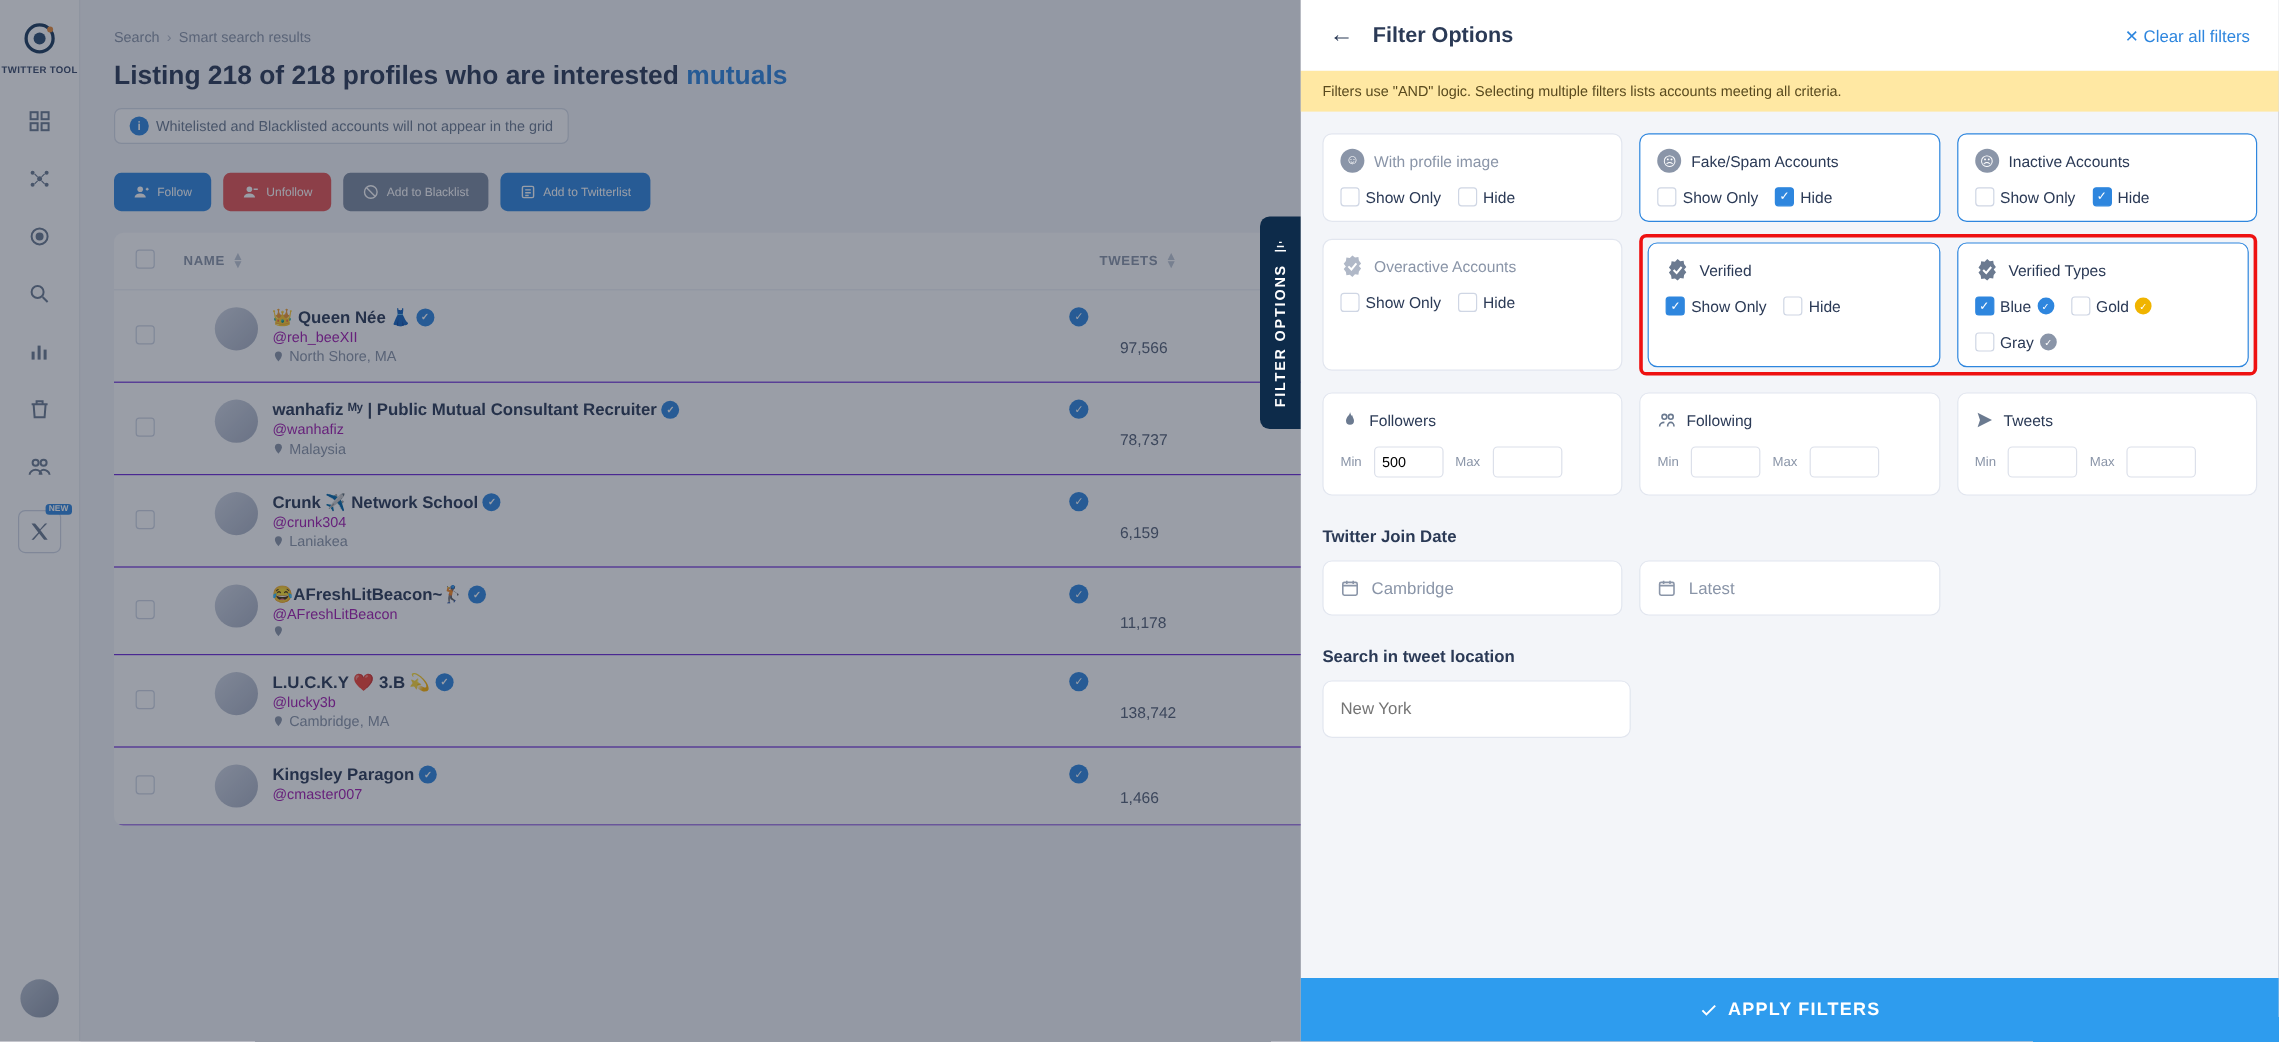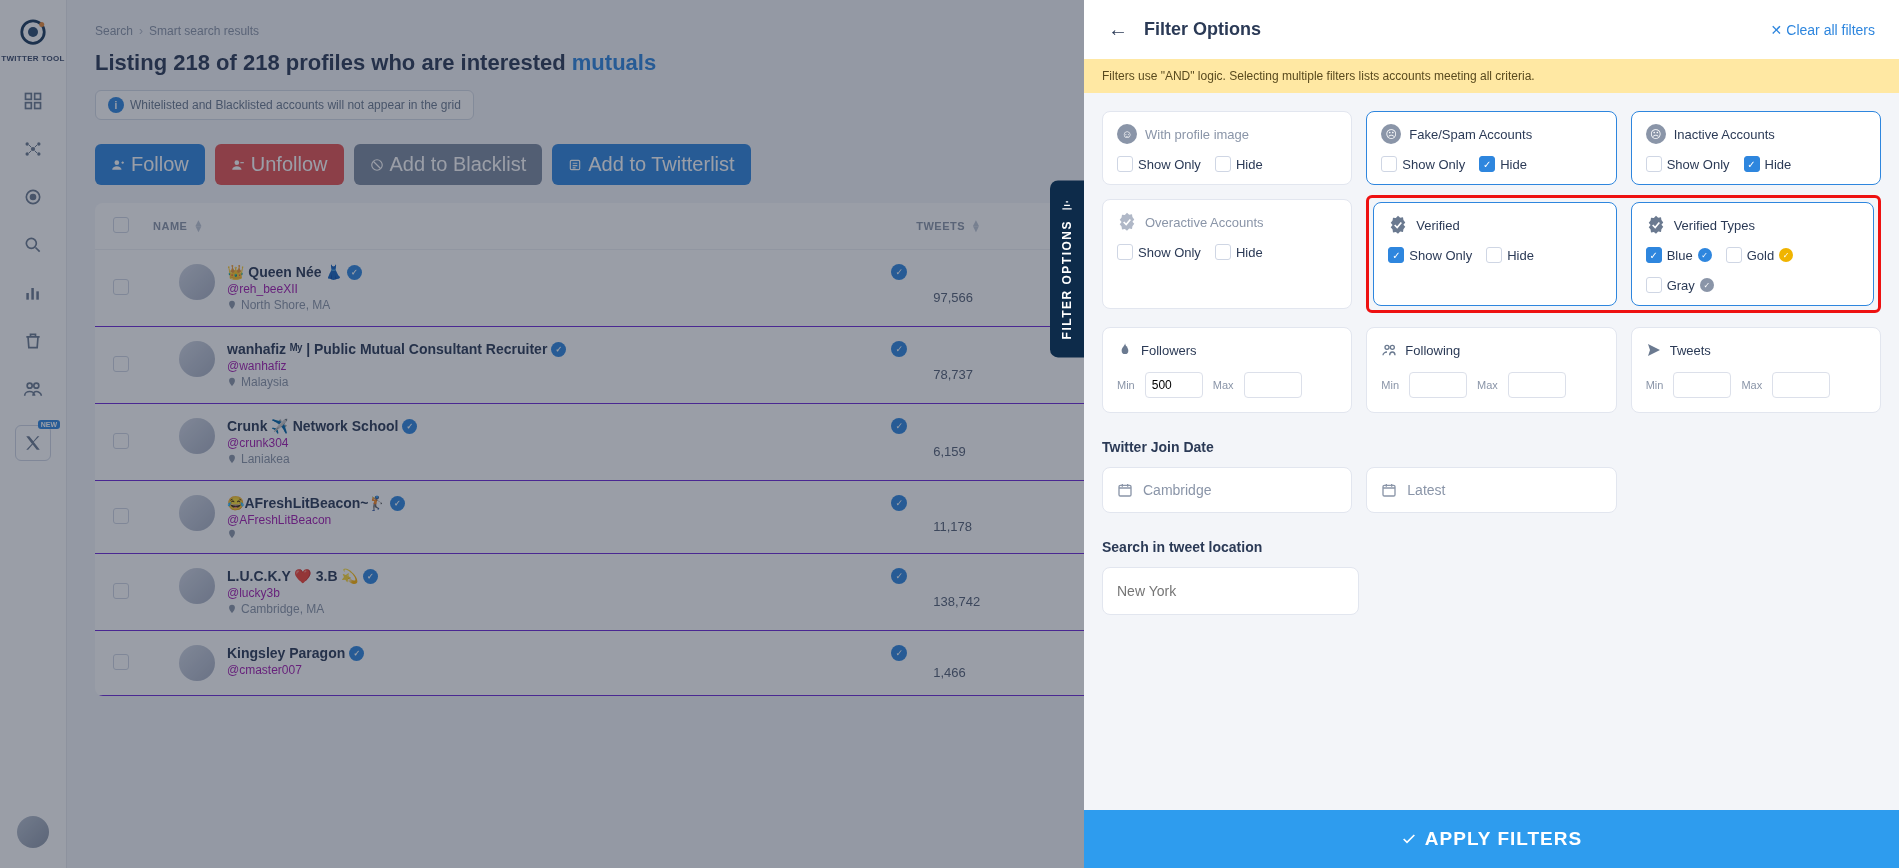--- a/index.html
+++ b/index.html
@@ -18,21 +18,21 @@
 
 .main { position: absolute; left: 67px; top: 0; right: 0; bottom: 0; padding: 24px 28px; }
 .breadcrumb { font-size: 12px; color: #8a95a8; display: flex; align-items: center; gap: 6px; }
 .breadcrumb-sep { color: #b0b8c7; }
 .heading { font-size: 22px; font-weight: 700; color: #2b3a56; margin-top: 12px; }
 .heading-accent { color: #2e86de; }
 .info-banner { margin-top: 14px; display: inline-flex; align-items: center; gap: 6px; border: 1px solid #d6dce7; border-radius: 6px; padding: 6px 12px; font-size: 12px; color: #6b7a90; background:#fff; }
 .info-icon { width: 16px; height: 16px; border-radius: 50%; background: #2e86de; color: #fff; font-size: 10px; display: flex; align-items: center; justify-content: center; font-weight: 700; }
 
 .action-row { margin-top: 24px; display: flex; gap: 10px; }
-.btn { display: inline-flex; align-items: center; gap: 6px; padding: 9px 16px; border-radius: 6px; font-size: 20px; border: none; cursor: pointer; }
+.btn { display: inline-flex; align-items: center; gap: 6px; padding: 9px 16px; border-radius: 6px; font-size: 10px; border: none; cursor: pointer; }
 .btn-follow { background: #2e86de; color: #fff; }
 .btn-unfollow { background: #e55353; color: #fff; }
 .btn-gray { background: #7d8aa0; color: #fff; }
 .btn-light { background: #2e86de; color: #ffffff; }
 
 .table-wrap { margin-top: 18px; background: #fff; border-radius: 8px; overflow: hidden; }
 .thead { display: flex; padding: 14px 18px; font-size: 11px; font-weight: 700; letter-spacing: 0.5px; color: #8a95a8; border-bottom: 1px solid #eef0f5; align-items: center; }
 .col-check { width: 40px; }
 .col-name { flex: 2.2; display: flex; align-items:center; gap: 6px; }
 .col-tweets { flex: 1.2; display: flex; align-items:center; gap: 6px;}
@@ -93,21 +93,21 @@
 .range-inputs label { font-size: 11px; color: #8a95a8; }
 .range-inputs input { width: 58px; border: 1px solid #dce0ea; border-radius: 4px; padding: 5px 6px; font-size: 12px; }
 
 .section-label { font-size: 14px; font-weight: 600; color: #2b3a56; margin: 26px 0 12px; }
 .date-row { display: grid; grid-template-columns: 1fr 1fr 1fr; gap: 14px; }
 .date-card { background: #fff; border: 1px solid #e2e6ef; border-radius: 8px; padding: 14px; display:flex; align-items:center; gap:10px; color:#8a95a8; font-size:14px; }
 
 .search-loc { background: #fff; border: 1px solid #e2e6ef; border-radius: 8px; padding: 14px; width: 33%; }
 .search-loc input { border:none; font-size: 14px; color:#8a95a8; width:100%; outline:none; }
 
-.apply-btn { background: #2e9cee; color: #fff; font-size: 19px; font-weight: 700; letter-spacing: 1px; padding: 18px; display: flex; align-items: center; justify-content: center; gap: 8px; cursor: pointer; }
+.apply-btn { background: #2e9cee; color: #fff; font-size: 15px; font-weight: 700; letter-spacing: 1px; padding: 18px; display: flex; align-items: center; justify-content: center; gap: 8px; cursor: pointer; }
 
 svg { display:block; }
 </style>
 </head>
 <body>
 
 <div class="sidebar">
   <div class="logo">
     <svg width="30" height="30" viewBox="0 0 24 24">
         <circle cx="12" cy="12" r="9" fill="none" stroke="#1a3a5c" stroke-width="2.2"></circle>

